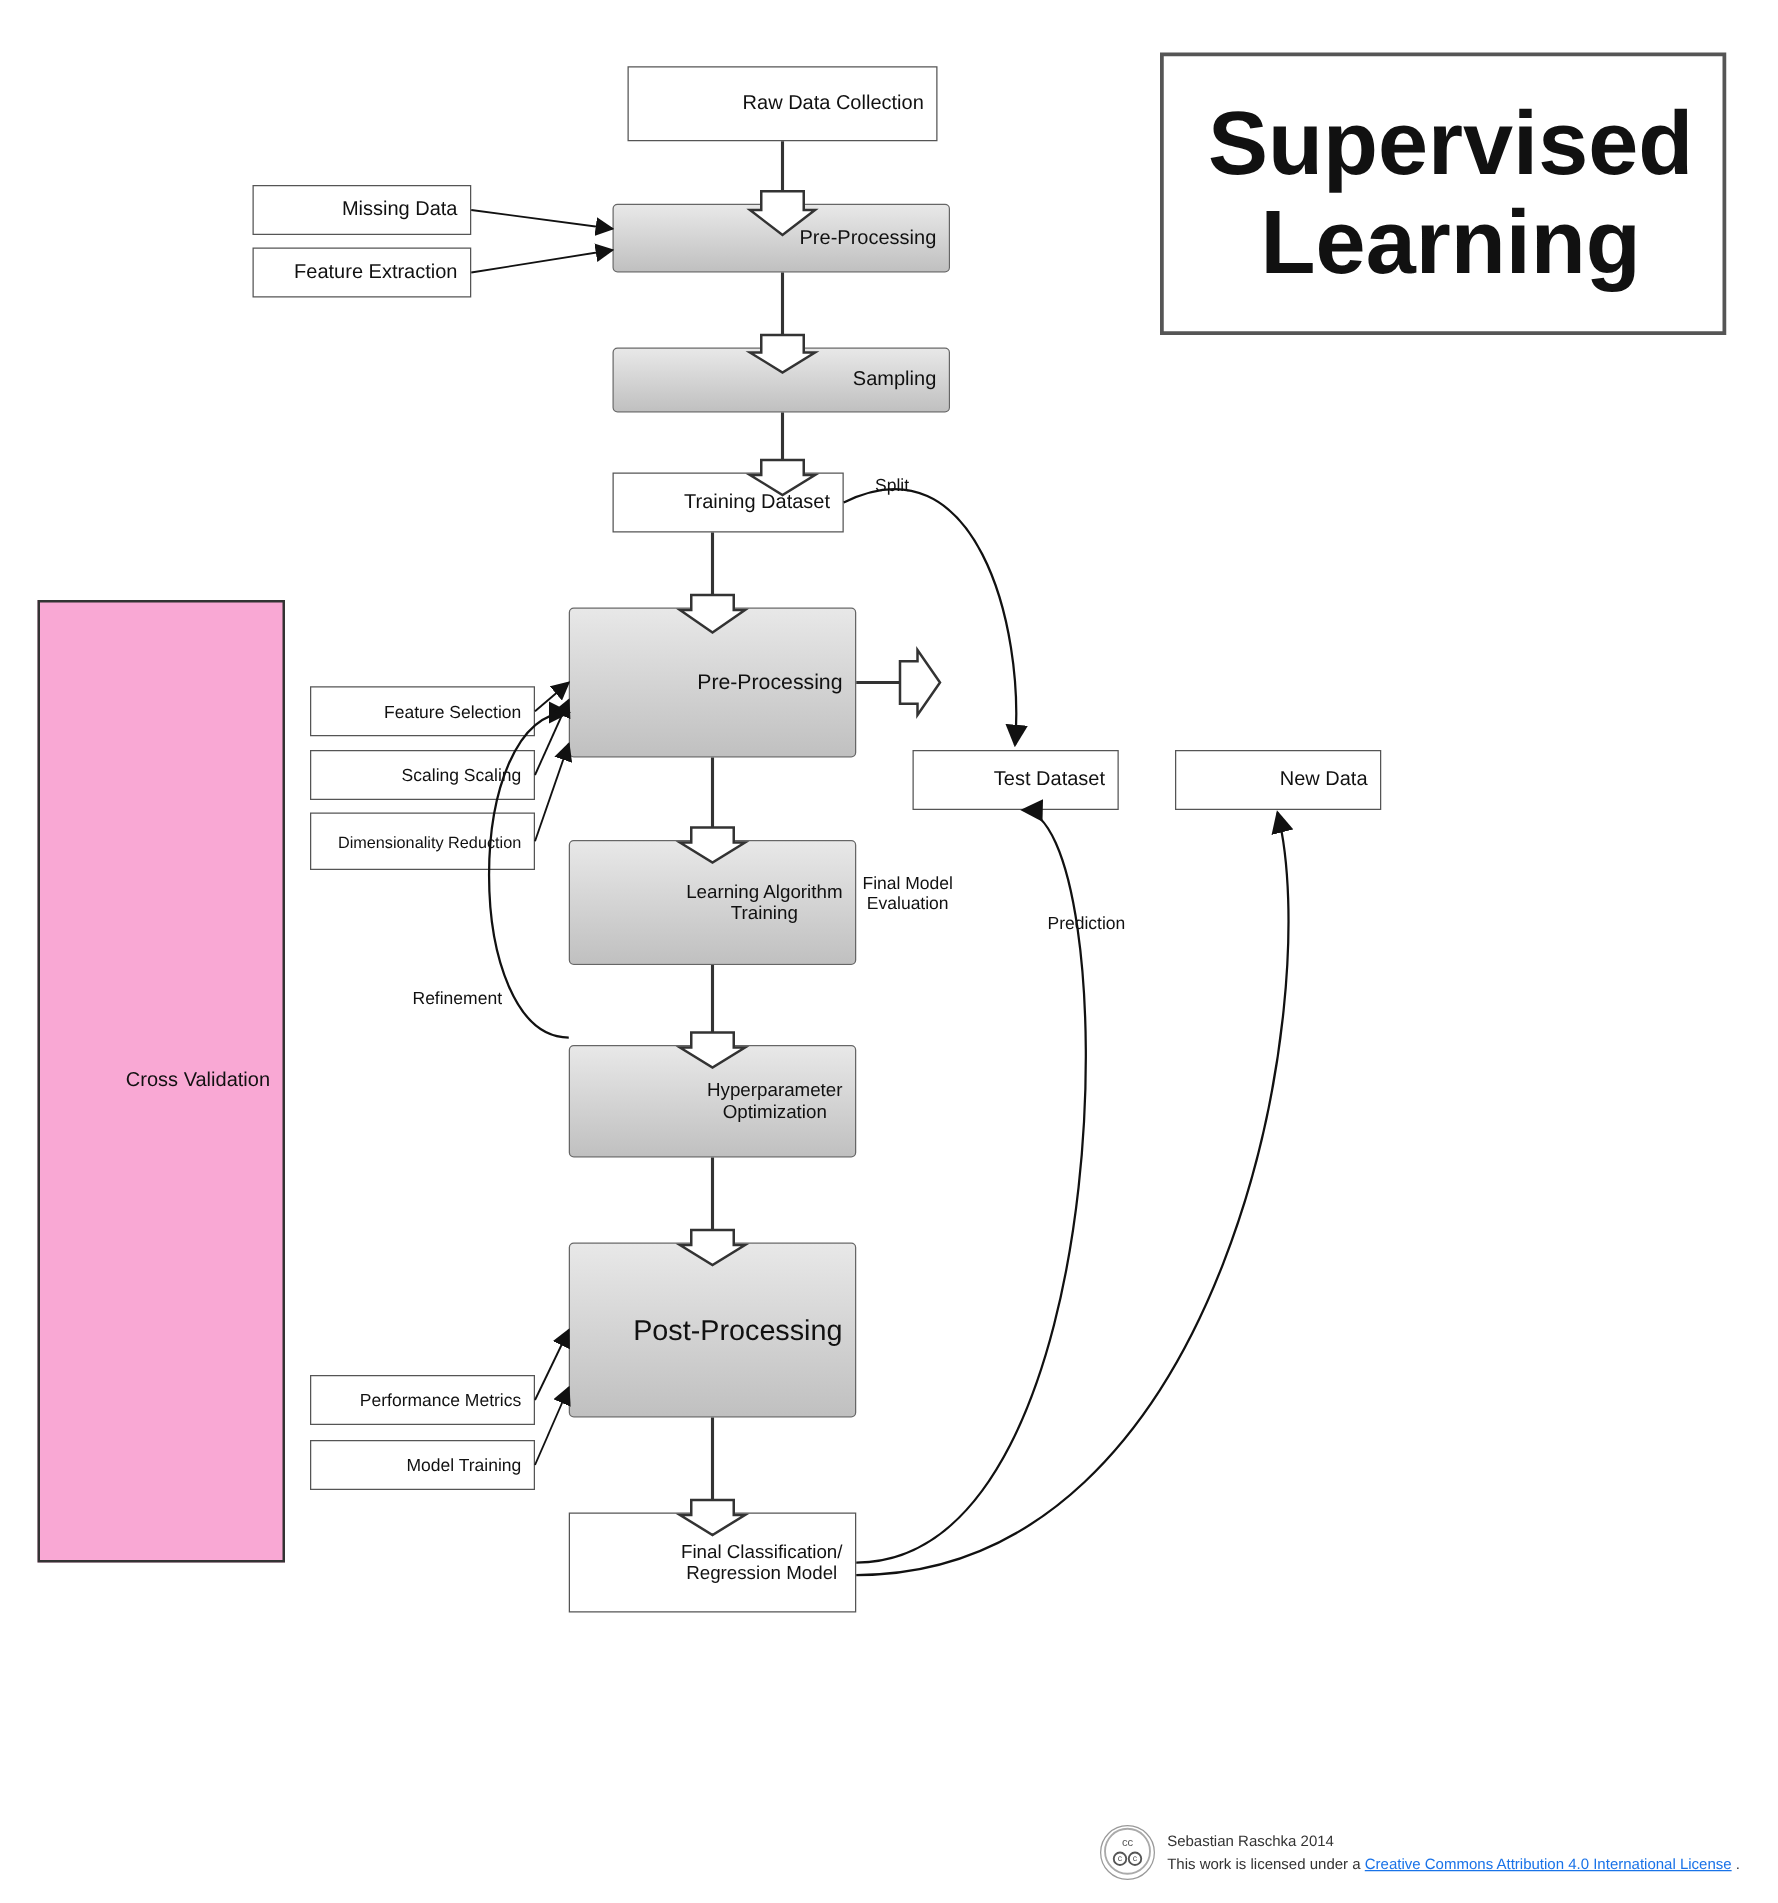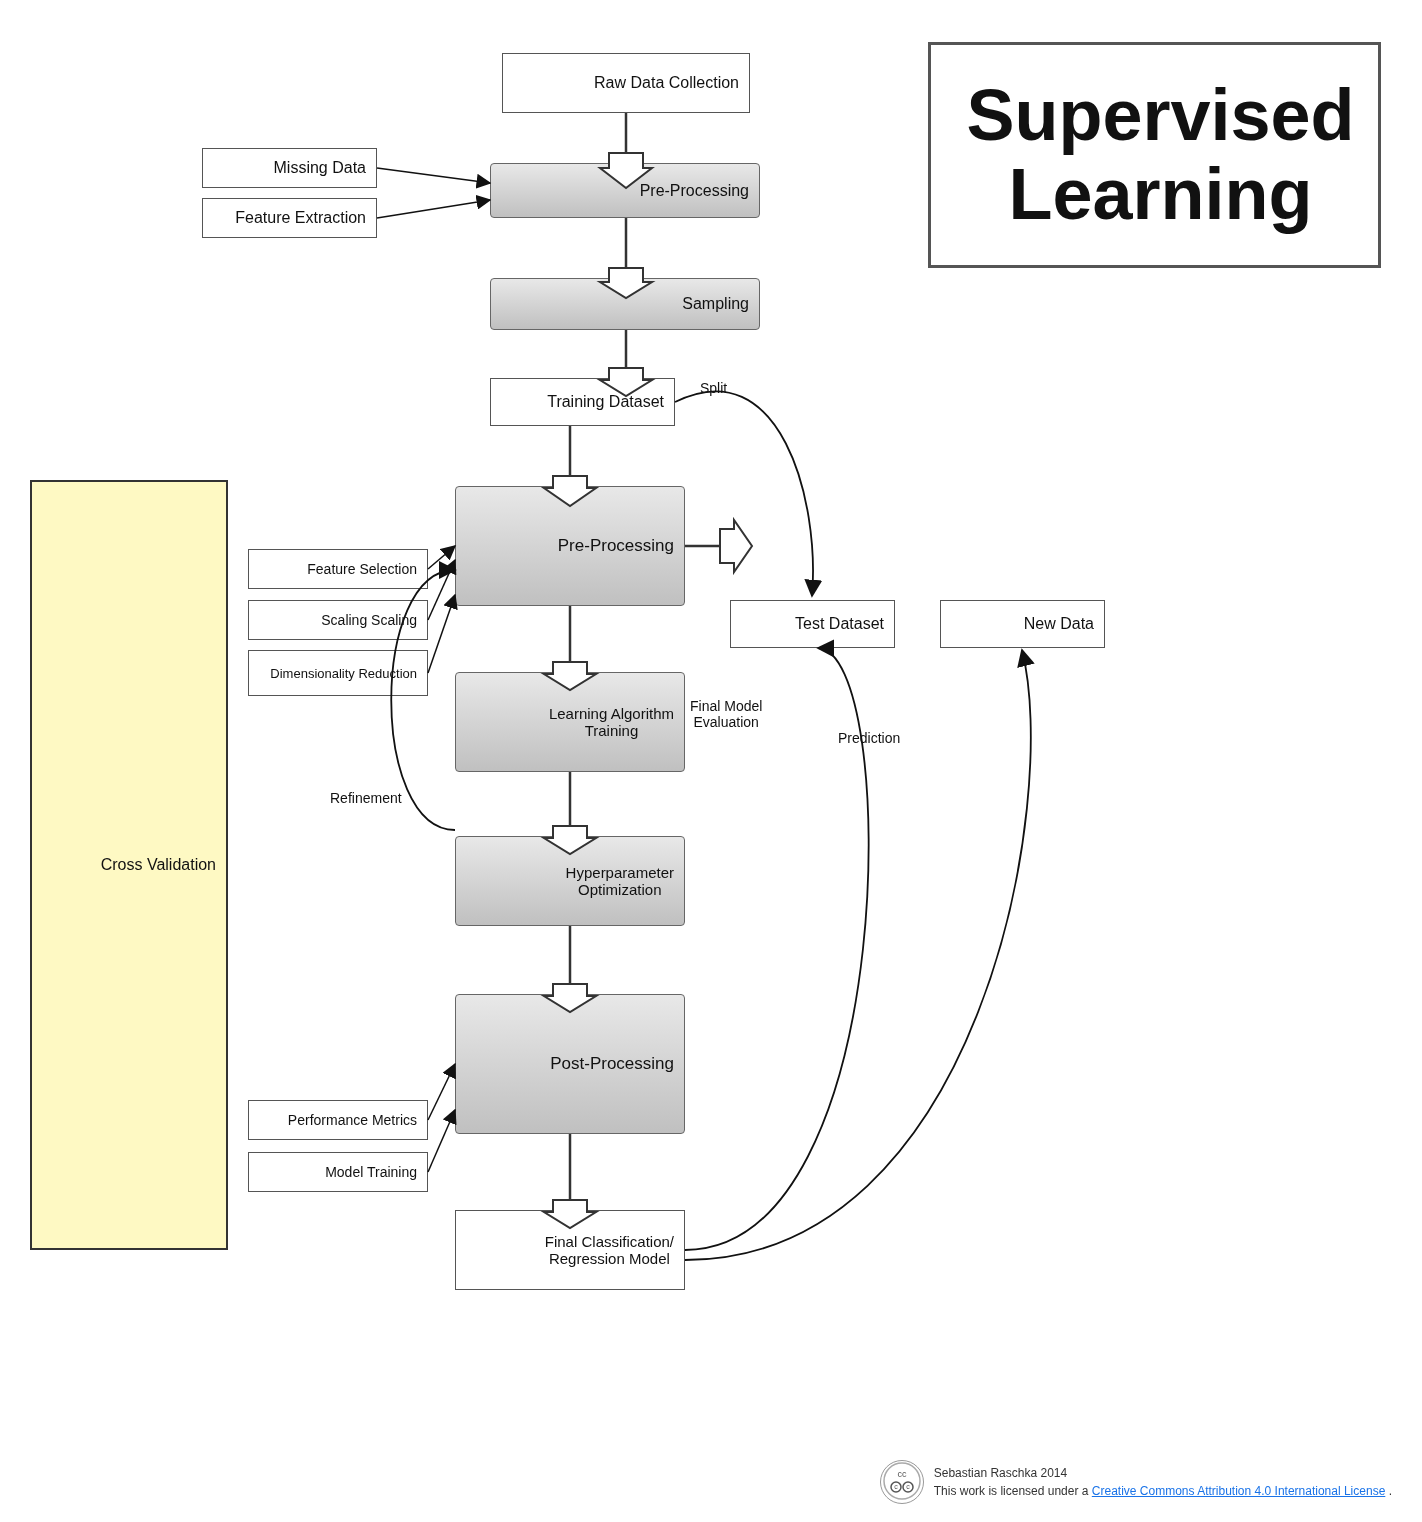--- a/index.html
+++ b/index.html
@@ -33,21 +33,21 @@
     .box-gradient {
       background: linear-gradient(to bottom, #e8e8e8, #c0c0c0);
       border: 1.5px solid #666;
       border-radius: 4px;
     }
     .box-plain {
       background: #fff;
       border: 1.5px solid #555;
     }
     .box-outer {
-      background: #fef9c3;
+      background: #f9a8d4;
       border: 2px solid #333;
     }
     .title-box {
       background: #fff;
       border: 3px solid #555;
       font-size: 72px;
       font-weight: bold;
       line-height: 1.1;
       padding-left: 22px;
     }
@@ -161,21 +161,21 @@
   <div class="box box-gradient" style="left:455px;top:672px;width:230px;height:100px;font-size:15px;">
     <span style="white-space:pre-line;">Learning Algorithm
 Training</span>
   </div>
 
   <div class="box box-gradient" style="left:455px;top:836px;width:230px;height:90px;font-size:15px;">
     <span style="white-space:pre-line;">Hyperparameter
 Optimization</span>
   </div>
 
-  <div class="box box-gradient" style="left:455px;top:994px;width:230px;height:140px;font-size:17px;">
+  <div class="box box-gradient" style="left:455px;top:994px;width:230px;height:140px;font-size:23px;">
     <span>Post-Processing</span>
   </div>
 
   <div class="box box-plain" style="left:248px;top:1100px;width:180px;height:40px;font-size:14px;">
     <span>Performance Metrics</span>
   </div>
 
   <div class="box box-plain" style="left:248px;top:1152px;width:180px;height:40px;font-size:14px;">
     <span>Model Training</span>
   </div>

